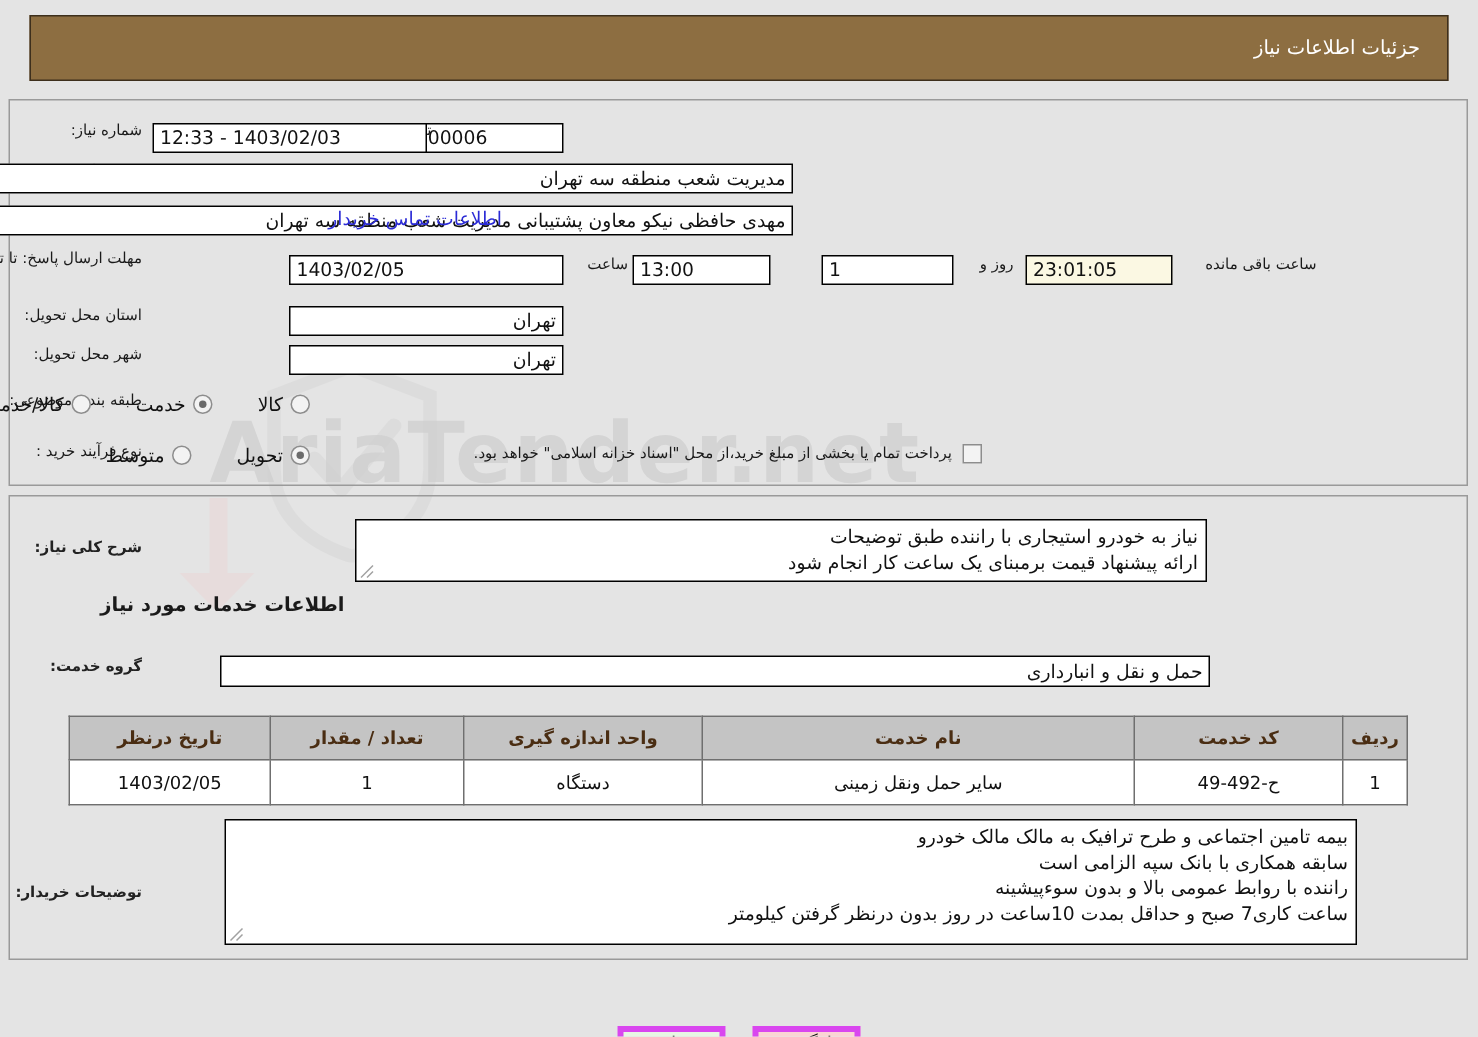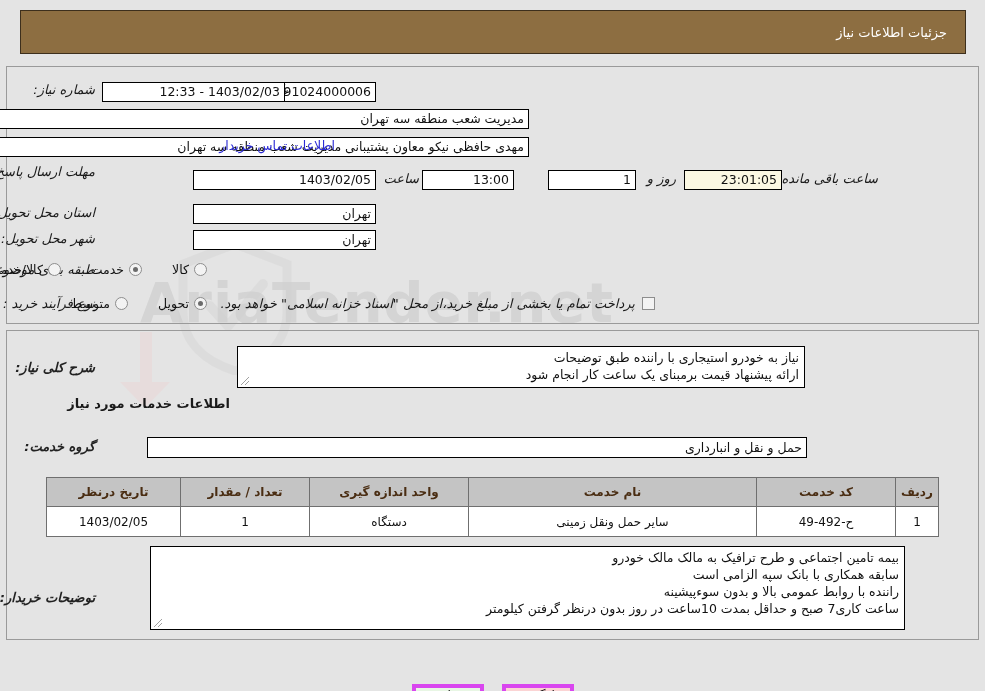--- a/index.html
+++ b/index.html
@@ -92,40 +92,39 @@
   
   .row {
     position: absolute;
     display: flex;
     align-items: center;
     white-space: nowrap;
     z-index: 4;
   }
   .lbl {
     color: #1a1a1a;
-    font-size: 13px;
-    white-space: nowrap;
-    font-style: italic;
+    font-size: 10px;
+    white-space: nowrap;
   }
   .lbl-b {
     font-weight: bold;
     color: #222;
   }
   .fld {
     background: #ffffff;
     border: 1px solid #000;
     box-sizing: border-box;
     height: 20px;
     line-height: 18px;
     font-size: 12.5px;
     color: #111;
     padding: 0 4px;
     overflow: hidden;
     white-space: nowrap;
-    text-align: right;
+    text-align: left;
     font-family: "DejaVu Sans", sans-serif;
   }
   .fld.rtl-txt { text-align: right; }
   .fld.timer  { background: #fbf8e3; }
 
   .link {
     color: #2b2bd6;
     font-size: 12.5px;
     cursor: pointer;
     white-space: nowrap;

